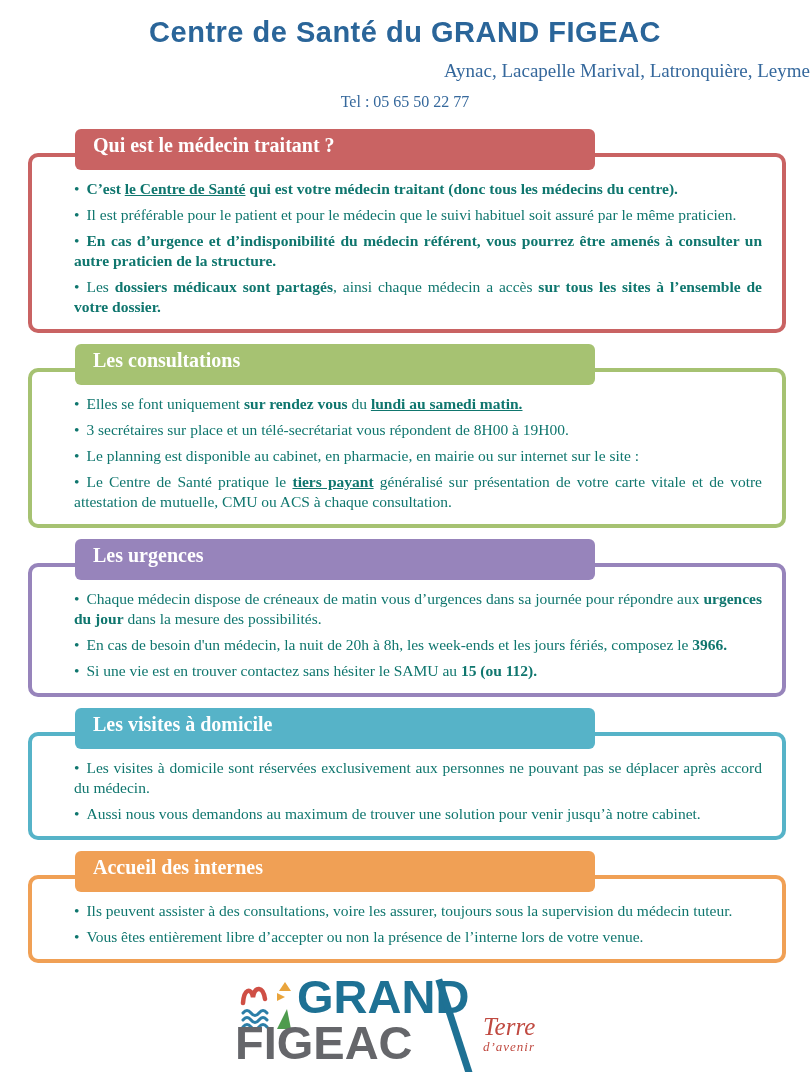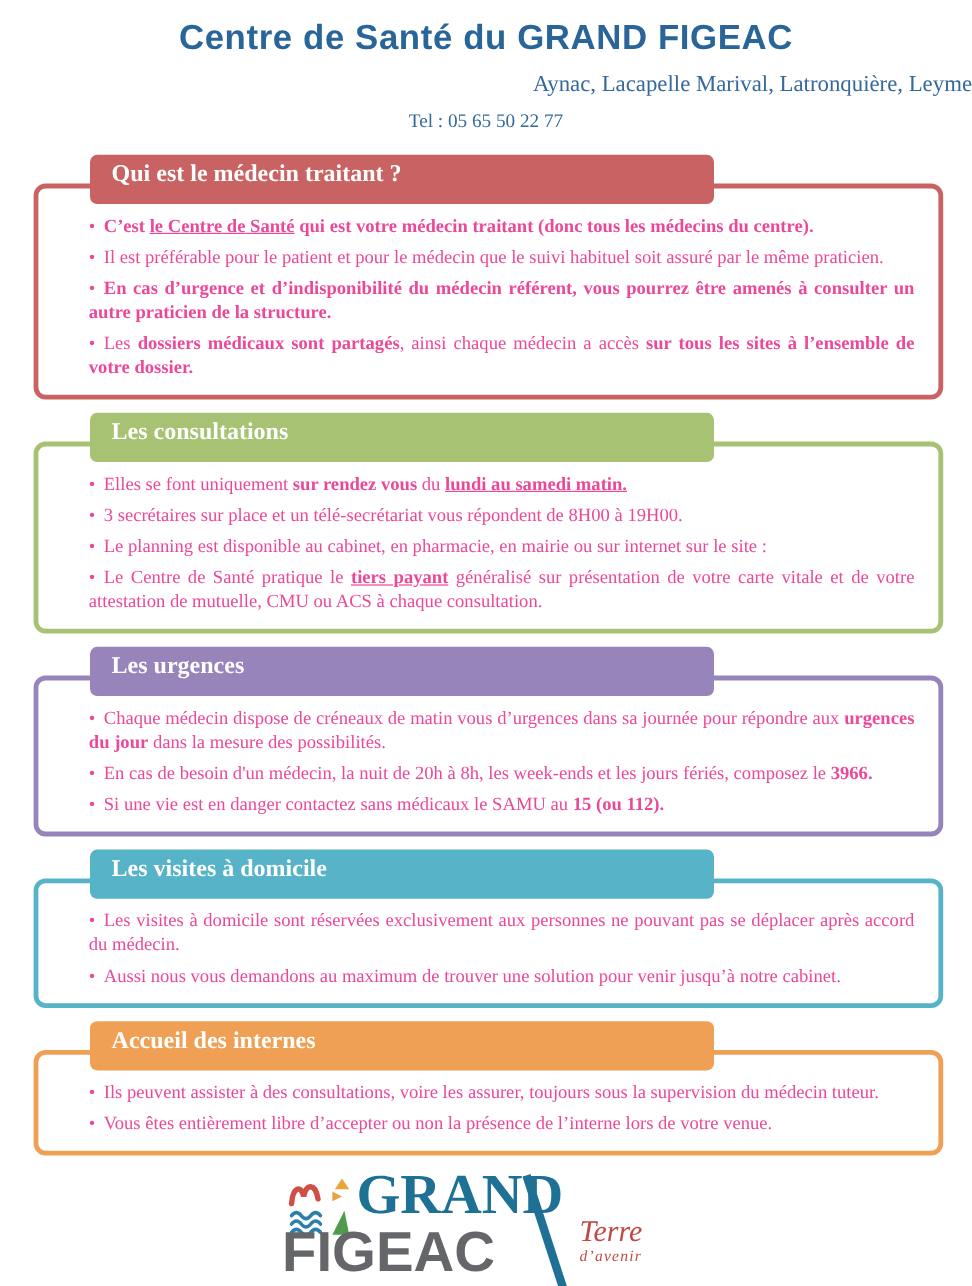--- a/index.html
+++ b/index.html
@@ -27,35 +27,35 @@
     color:#ffffff; font-weight:bold; font-size:20px;
   }
   .sec-box {
     border:4px solid #000; border-radius:10px;
     margin-top:-17px;
     padding:22px 20px 6px 26px;
   }
   .bullet {
     padding-left:16px; margin-bottom:6px;
     text-align:justify;
-    font-size:15.5px; line-height:20px; color:#ec4899;font-family:Liberation Serif, serif;
+    font-size:15.5px; line-height:20px; color:#0f766e;font-family:Liberation Serif, serif;
   }
   .marker { margin-right:7px; }
   .link-line {
     text-align:center; font-style:italic;
     color:#4d7fac; font-size:15.5px; line-height:19px;
     margin:-1px 0 6px;
   }
 
   .logo { display:flex; justify-content:center; margin-top:12px; }
   .logo-box { position:relative; width:340px; height:104px; }
   .logo-icons { position:absolute; left:4px; top:2px; }
   .logo-grand {
     position:absolute; left:62px; top:-6px;
-    font-family:Liberation Serif, serif; font-weight:bold;
+    font-family:Liberation Sans, sans-serif; font-weight:bold;
     font-size:47px; letter-spacing:0px; color:#1e7194;
   }
   .logo-figeac {
     position:absolute; left:0px; top:40px;
     font-family:"Liberation Sans", sans-serif; font-weight:bold;
     font-size:47px; letter-spacing:0px; color:#65666a;
   }
   .logo-slash {
     position:absolute; left:216px; top:2px;
     width:7px; height:102px; background:#1e7194;
@@ -96,21 +96,21 @@
         <div class="bullet"><span class="marker">•</span><span>Le planning est disponible au cabinet, en pharmacie, en mairie ou sur internet sur le site :</span></div>
         <div class="bullet"><span class="marker">•</span><span>Le Centre de Santé pratique  le </span><span style="font-weight: bold; text-decoration: underline;">tiers payant</span><span> généralisé sur présentation de  votre carte vitale et de votre attestation de mutuelle, CMU ou ACS à chaque consultation.</span></div>
       </div>
   </div>
 
   <div class="section">
     <div class="sec-header" style="background: rgb(151, 132, 187);">Les urgences</div>
     <div class="sec-box" style="border-color: rgb(151, 132, 187);">
         <div class="bullet"><span class="marker">•</span><span>Chaque médecin dispose de créneaux de matin vous  d’urgences  dans sa journée pour répondre aux </span><span style="font-weight: bold;">urgences du jour</span><span>  dans la mesure des possibilités.</span></div>
         <div class="bullet"><span class="marker">•</span><span>En cas de besoin d'un médecin, la nuit de 20h à 8h, les week-ends et les jours fériés, composez le </span><span style="font-weight: bold;">3966.</span></div>
-        <div class="bullet"><span class="marker">•</span><span>Si une vie est en danger contactez sans médicaux le SAMU au  </span><span style="font-weight: bold;">15 (ou 112).</span></div>
+        <div class="bullet"><span class="marker">•</span><span>Si une vie est en trouver contactez sans hésiter le SAMU au  </span><span style="font-weight: bold;">15 (ou 112).</span></div>
       </div>
   </div>
 
   <div class="section">
     <div class="sec-header" style="background: rgb(86, 179, 200);">Les visites à domicile</div>
     <div class="sec-box" style="border-color: rgb(86, 179, 200);">
         <div class="bullet"><span class="marker">•</span><span>Les visites à domicile sont réservées exclusivement aux personnes ne pouvant pas se déplacer après accord du médecin.</span></div>
         <div class="bullet"><span class="marker">•</span><span>Aussi nous  vous demandons au maximum de trouver une solution pour venir jusqu’à notre cabinet.</span></div>
       </div>
   </div>

